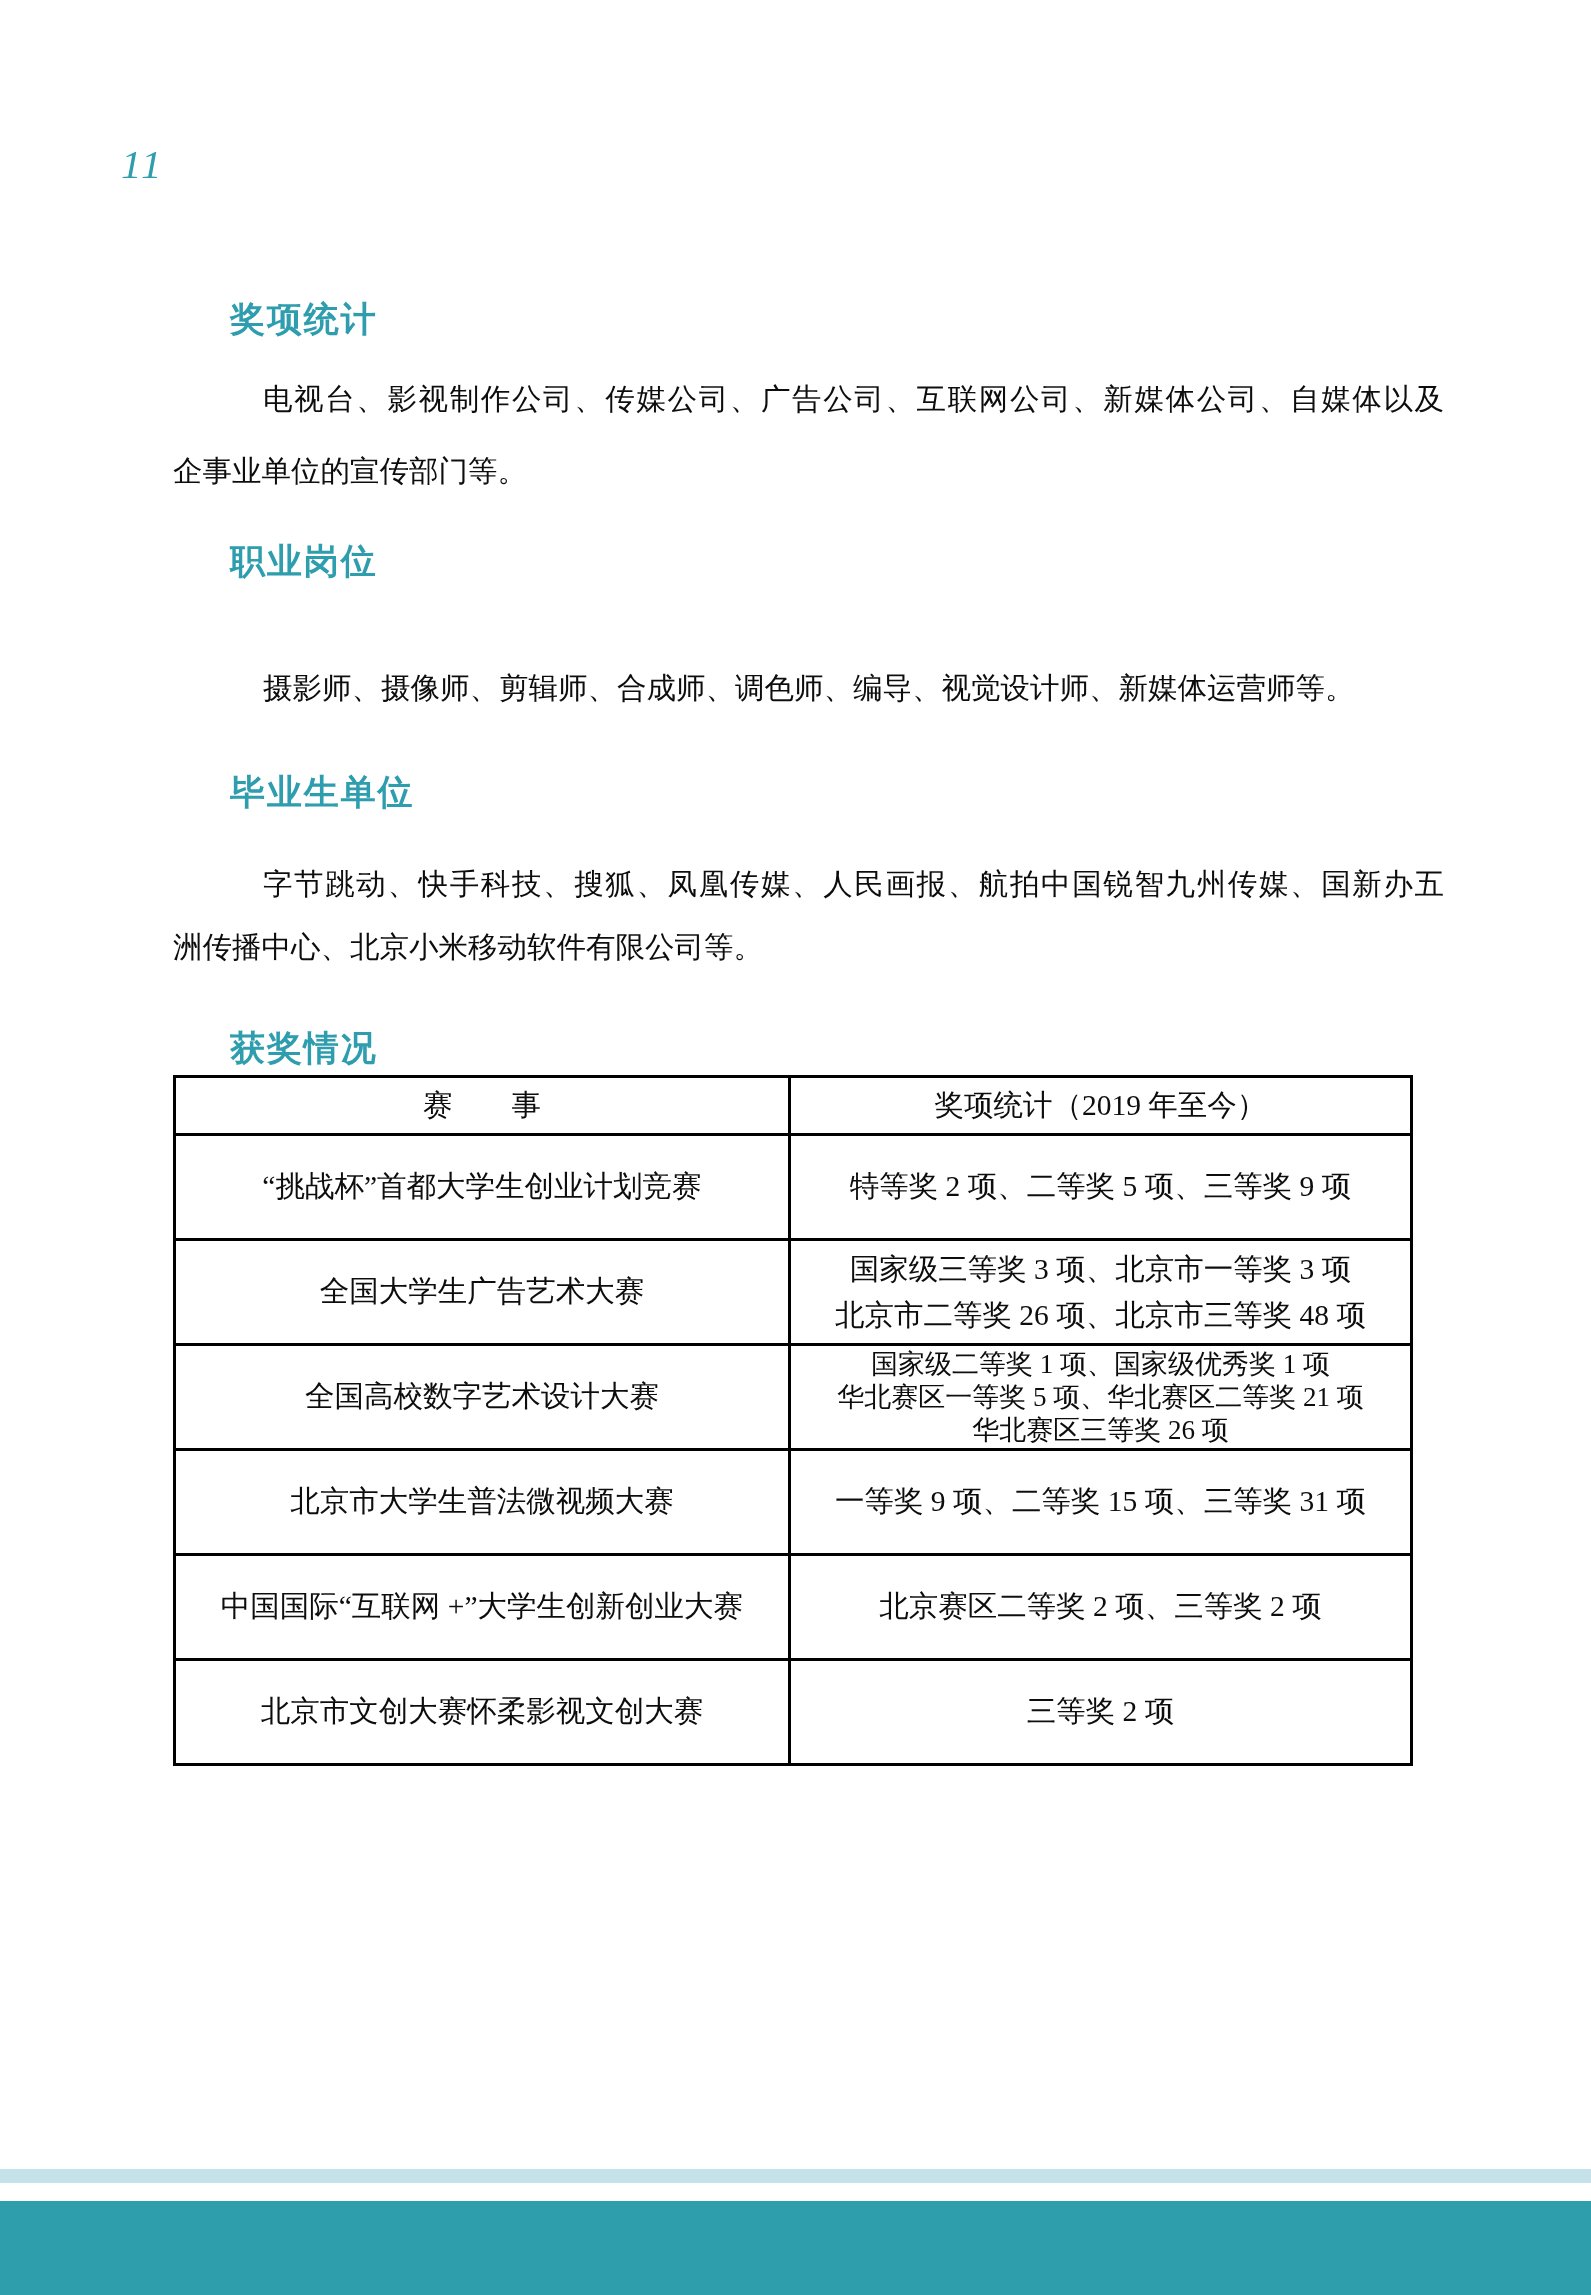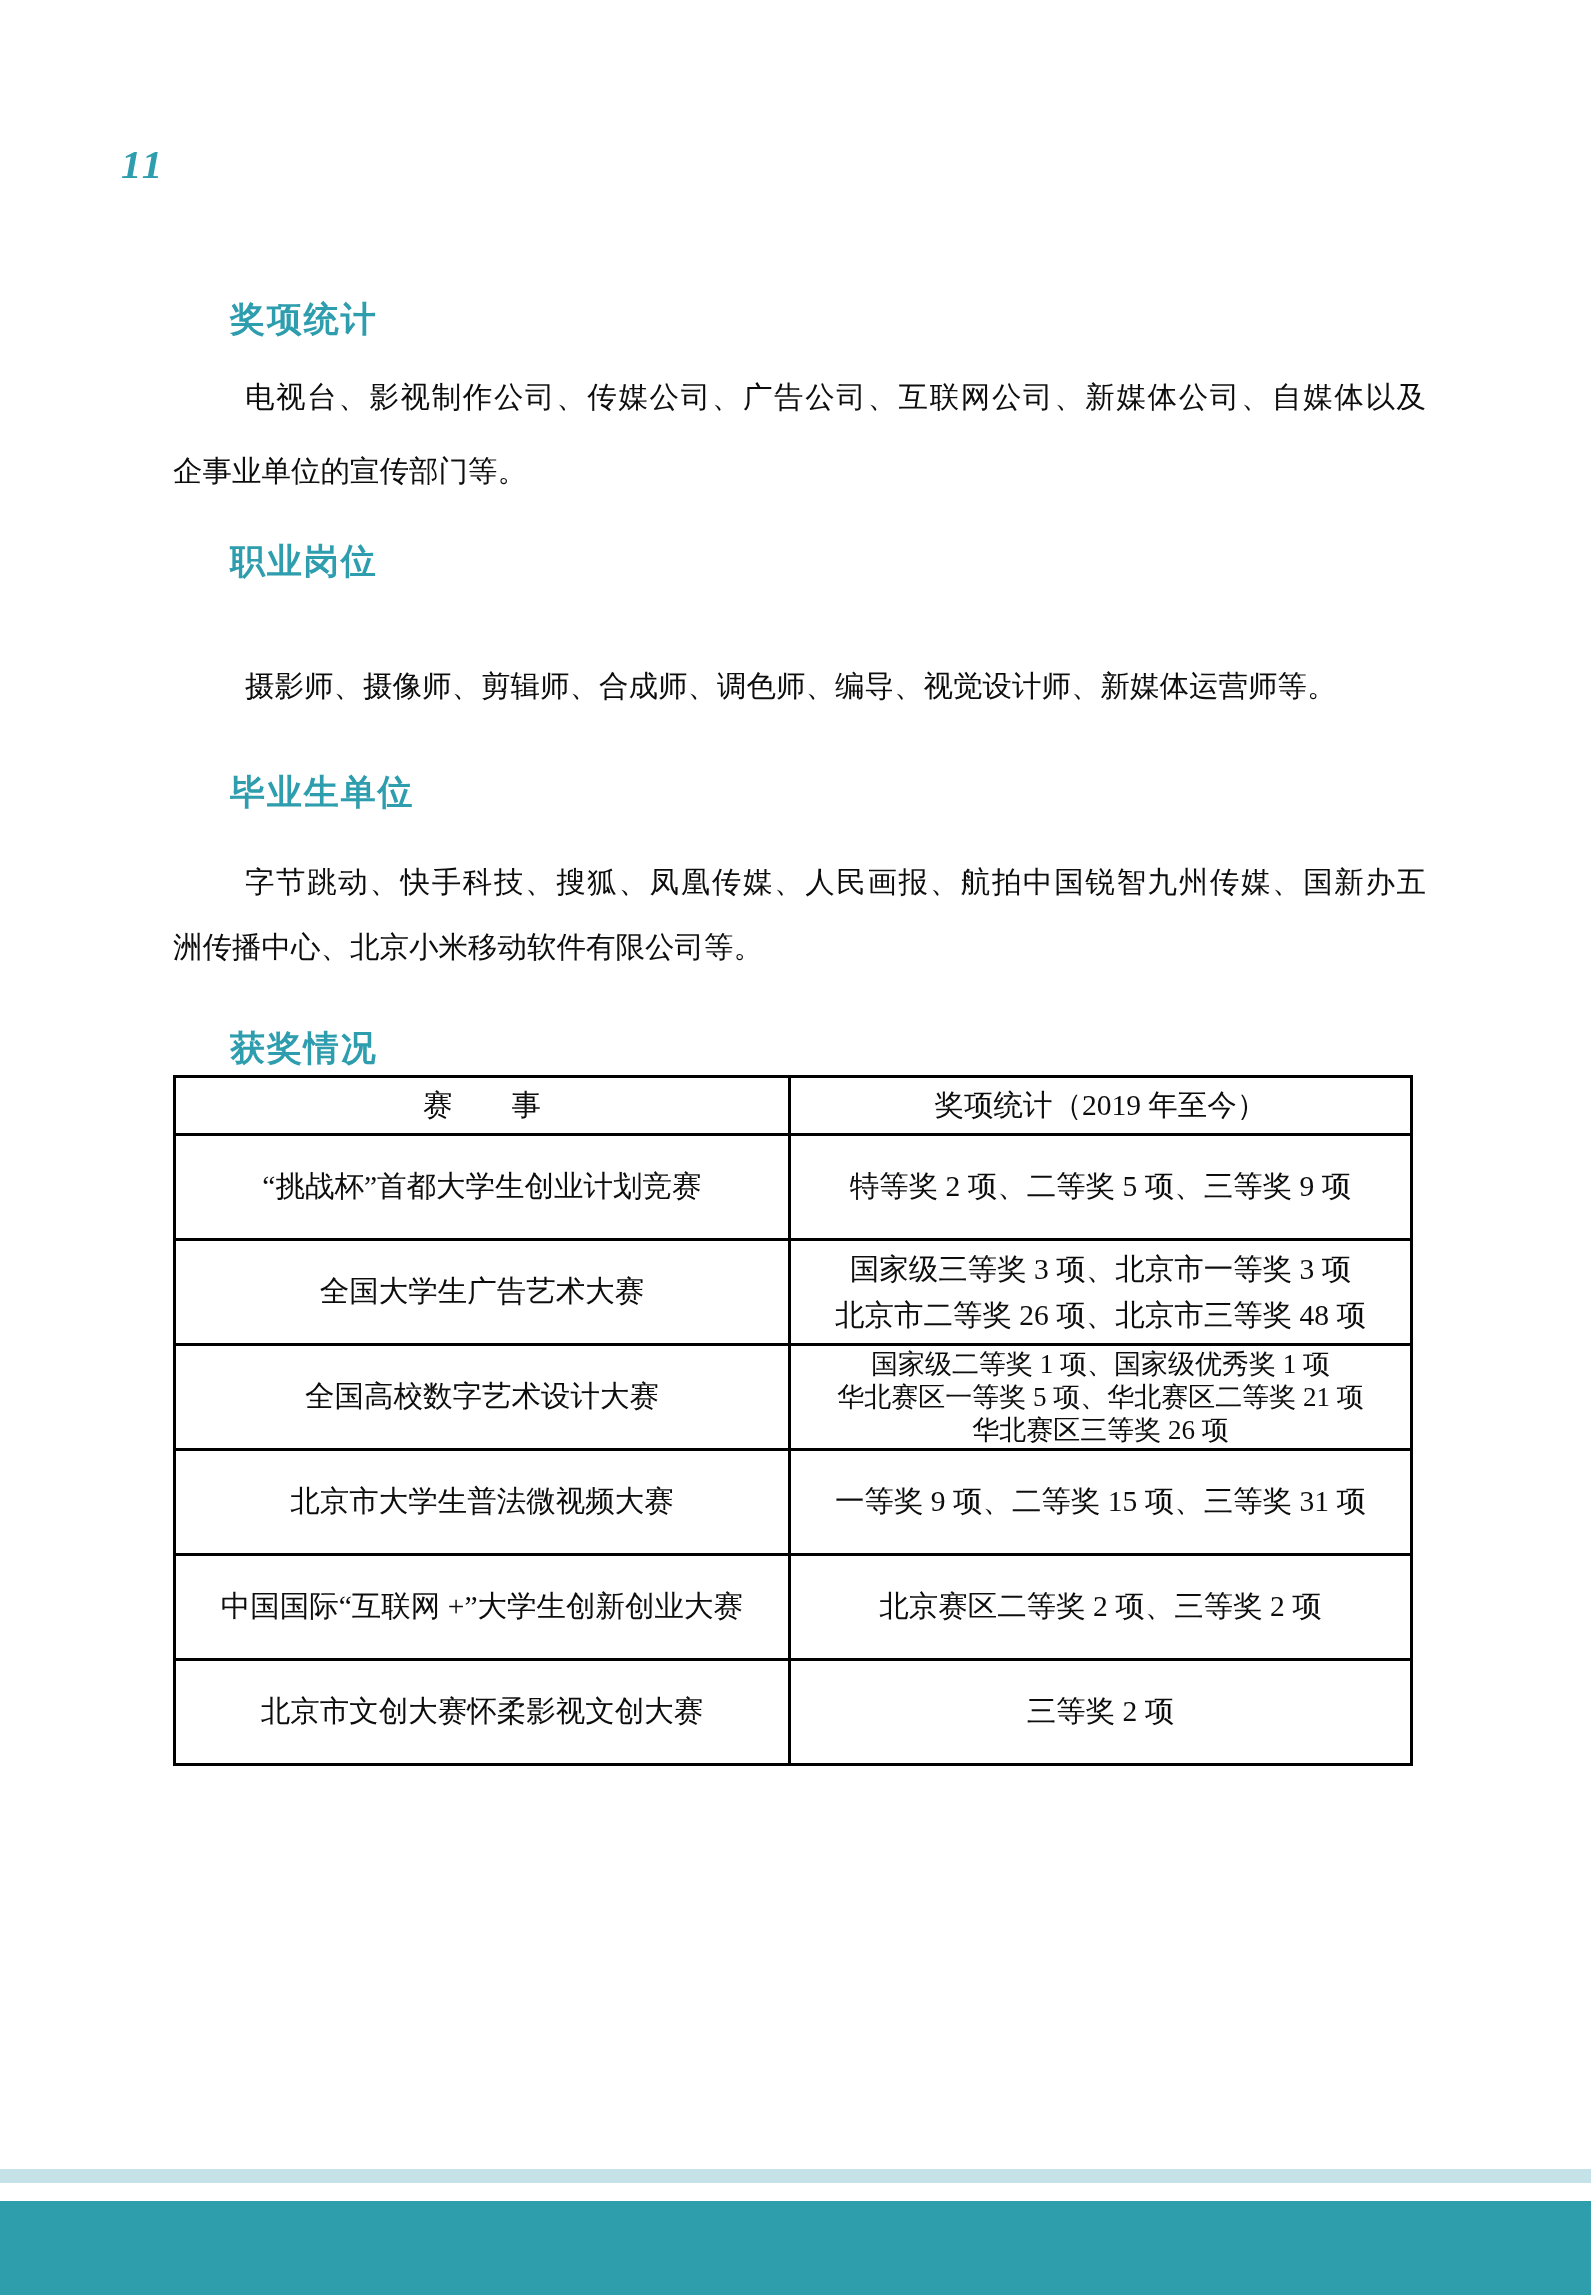--- a/index.html
+++ b/index.html
@@ -10,21 +10,21 @@
     overflow: hidden;
     font-family: "Liberation Serif", "DejaVu Serif", serif;
     color: #101010;
   }
   .page { position: absolute; inset: 0; background: #ffffff; }
 
   .page-number {
     position: absolute;
     left: 121px; top: 140px;
     font-size: 41px;
-    font-weight: bold;
+    font-weight: normal;
     font-style: italic;
     color: #2e9dae;
     letter-spacing: 2.6px;
   }
 
   .section-heading {
     position: absolute;
     left: 230px;
     font-size: 35px;
     font-weight: bold;
@@ -44,23 +44,22 @@
     font-size: 29.5px;
     line-height: 72px;
     color: #0d0d0d;
   }
   #p-employment { top: 363px; }
   #p-positions  { top: 652px; }
   #p-employers  { top: 853px; line-height: 63px; }
 
   .para-line { width: 100%; }
   .para-line.indent {
-    margin-left: 72px;
+    margin-left: 90px;
     width: calc(100% - 59px);
-    font-family: Liberation Mono, monospace;
   }
   .para-line.stretch { text-align: justify; text-align-last: justify; }
 
   .awards-table {
     position: absolute;
     left: 173px; top: 1075px;
     width: 1240px;
     border-collapse: collapse;
     table-layout: fixed;
   }

